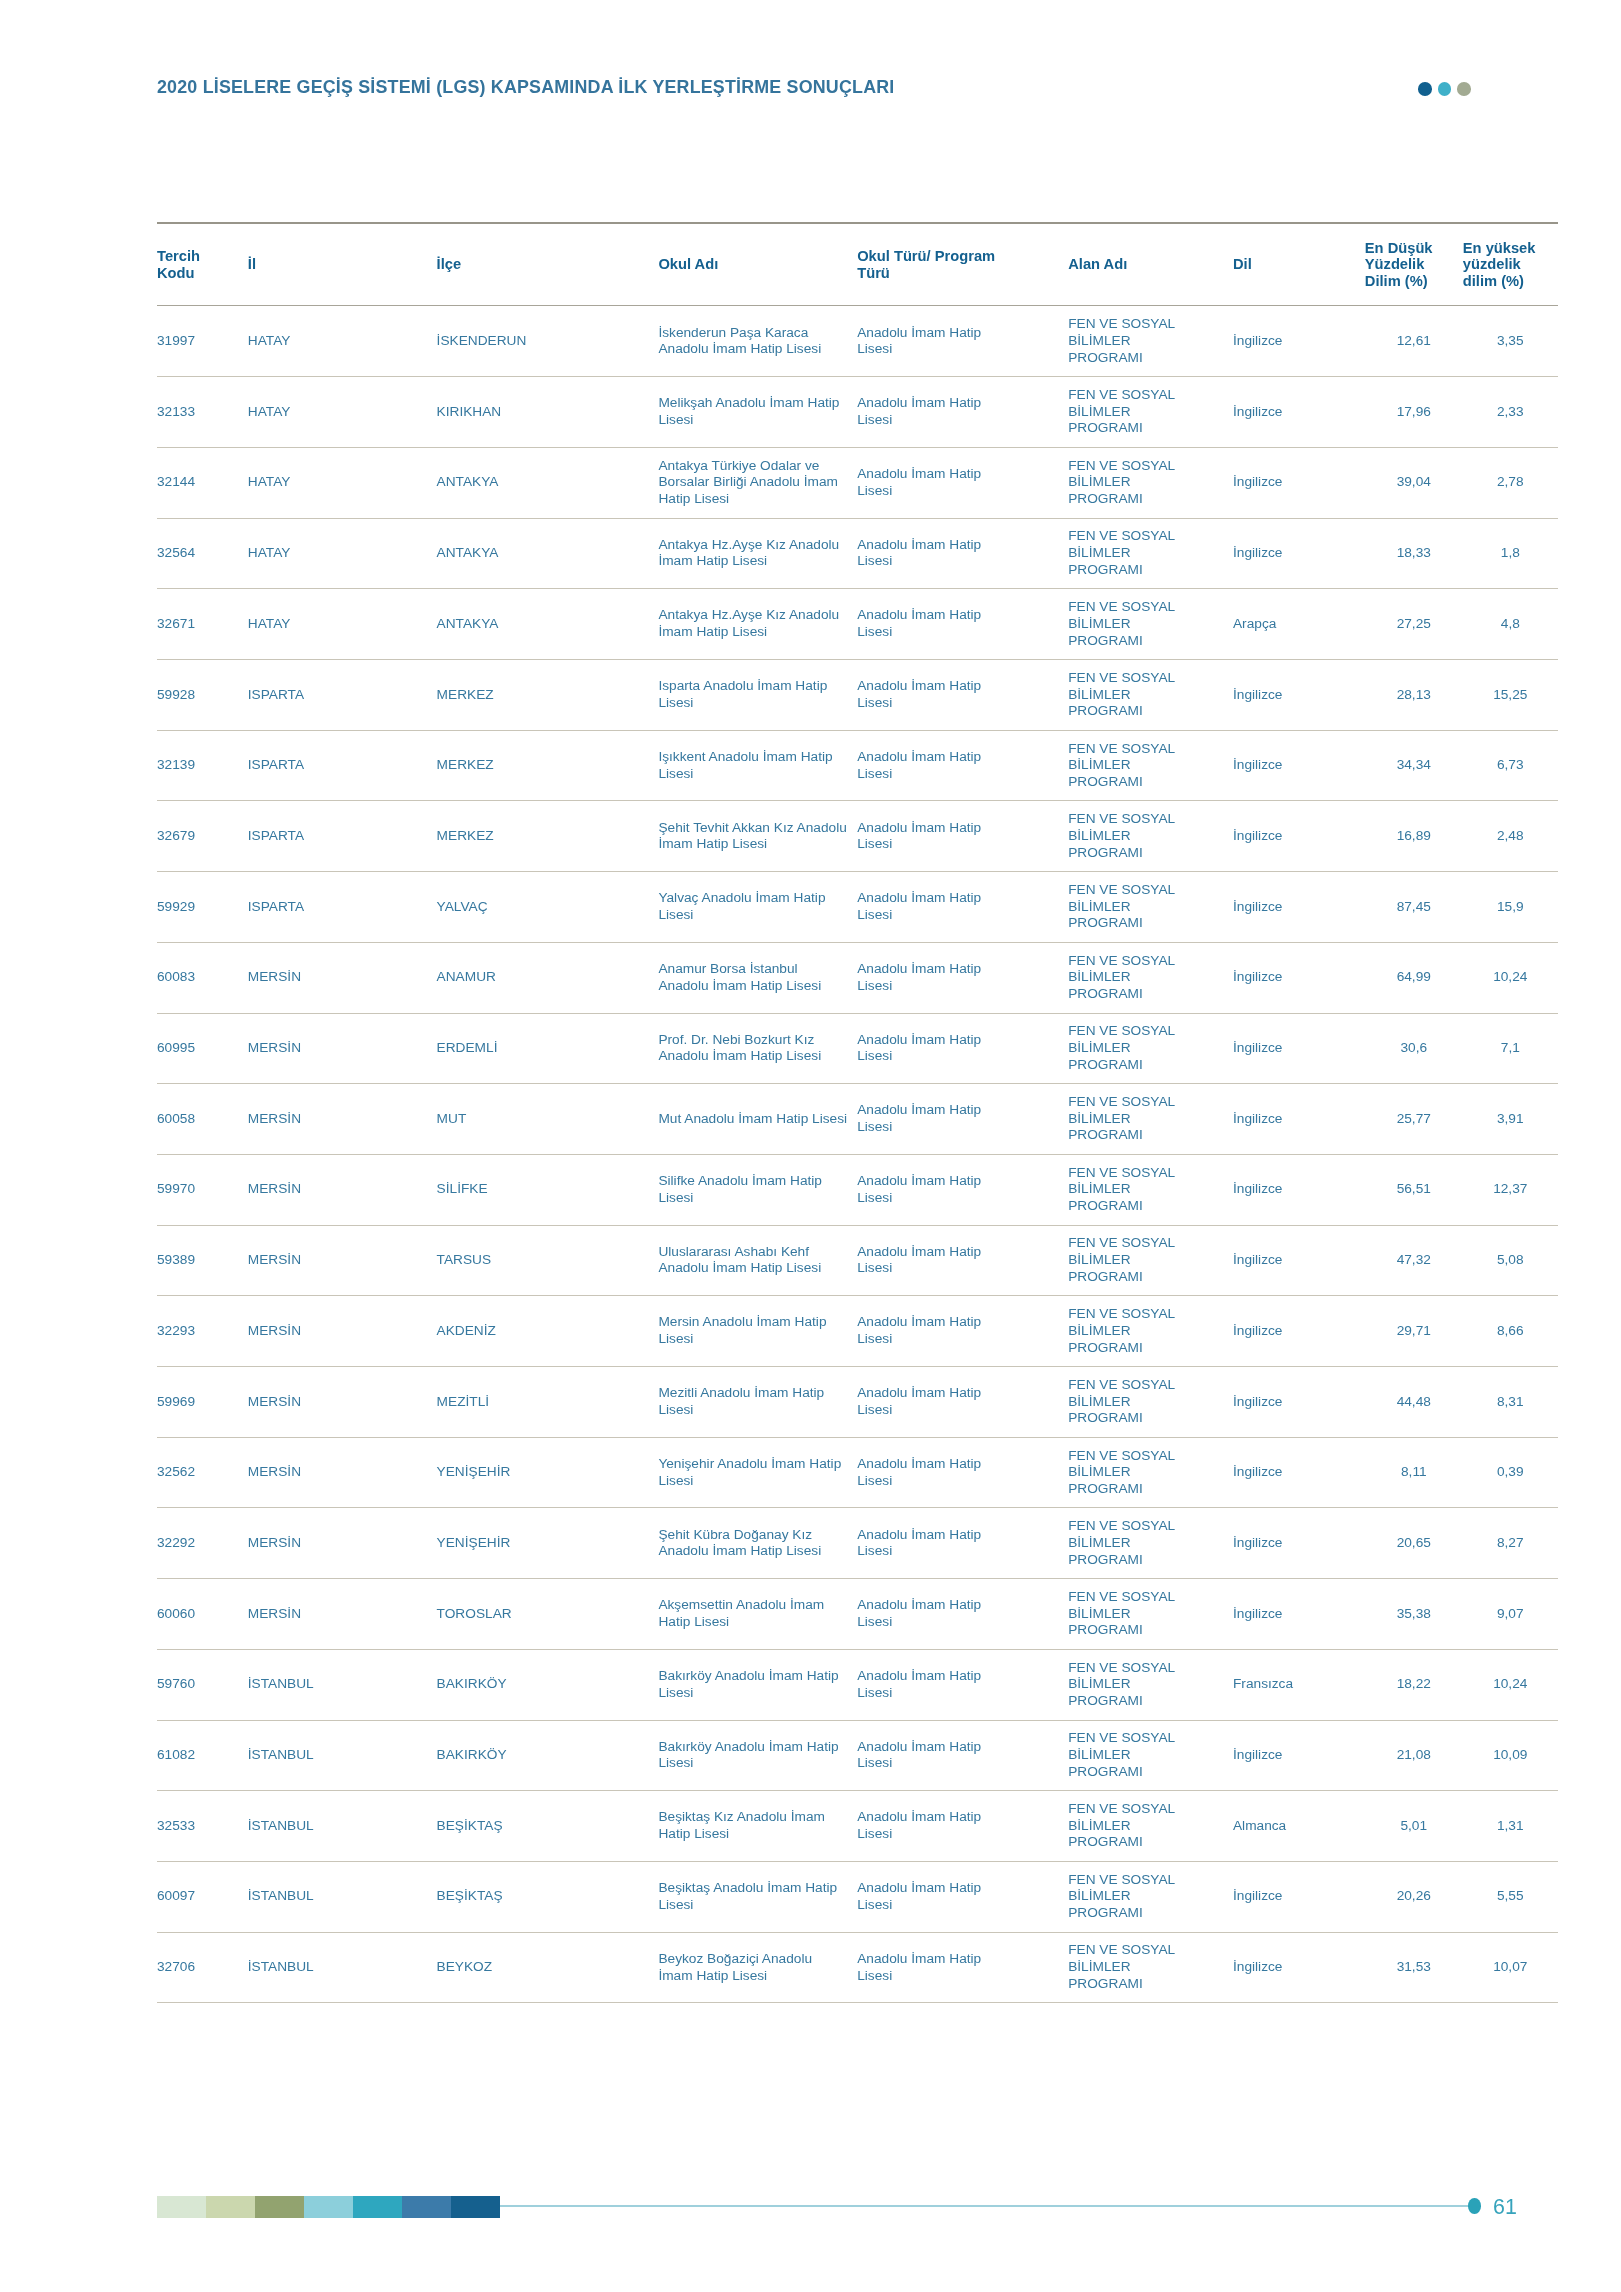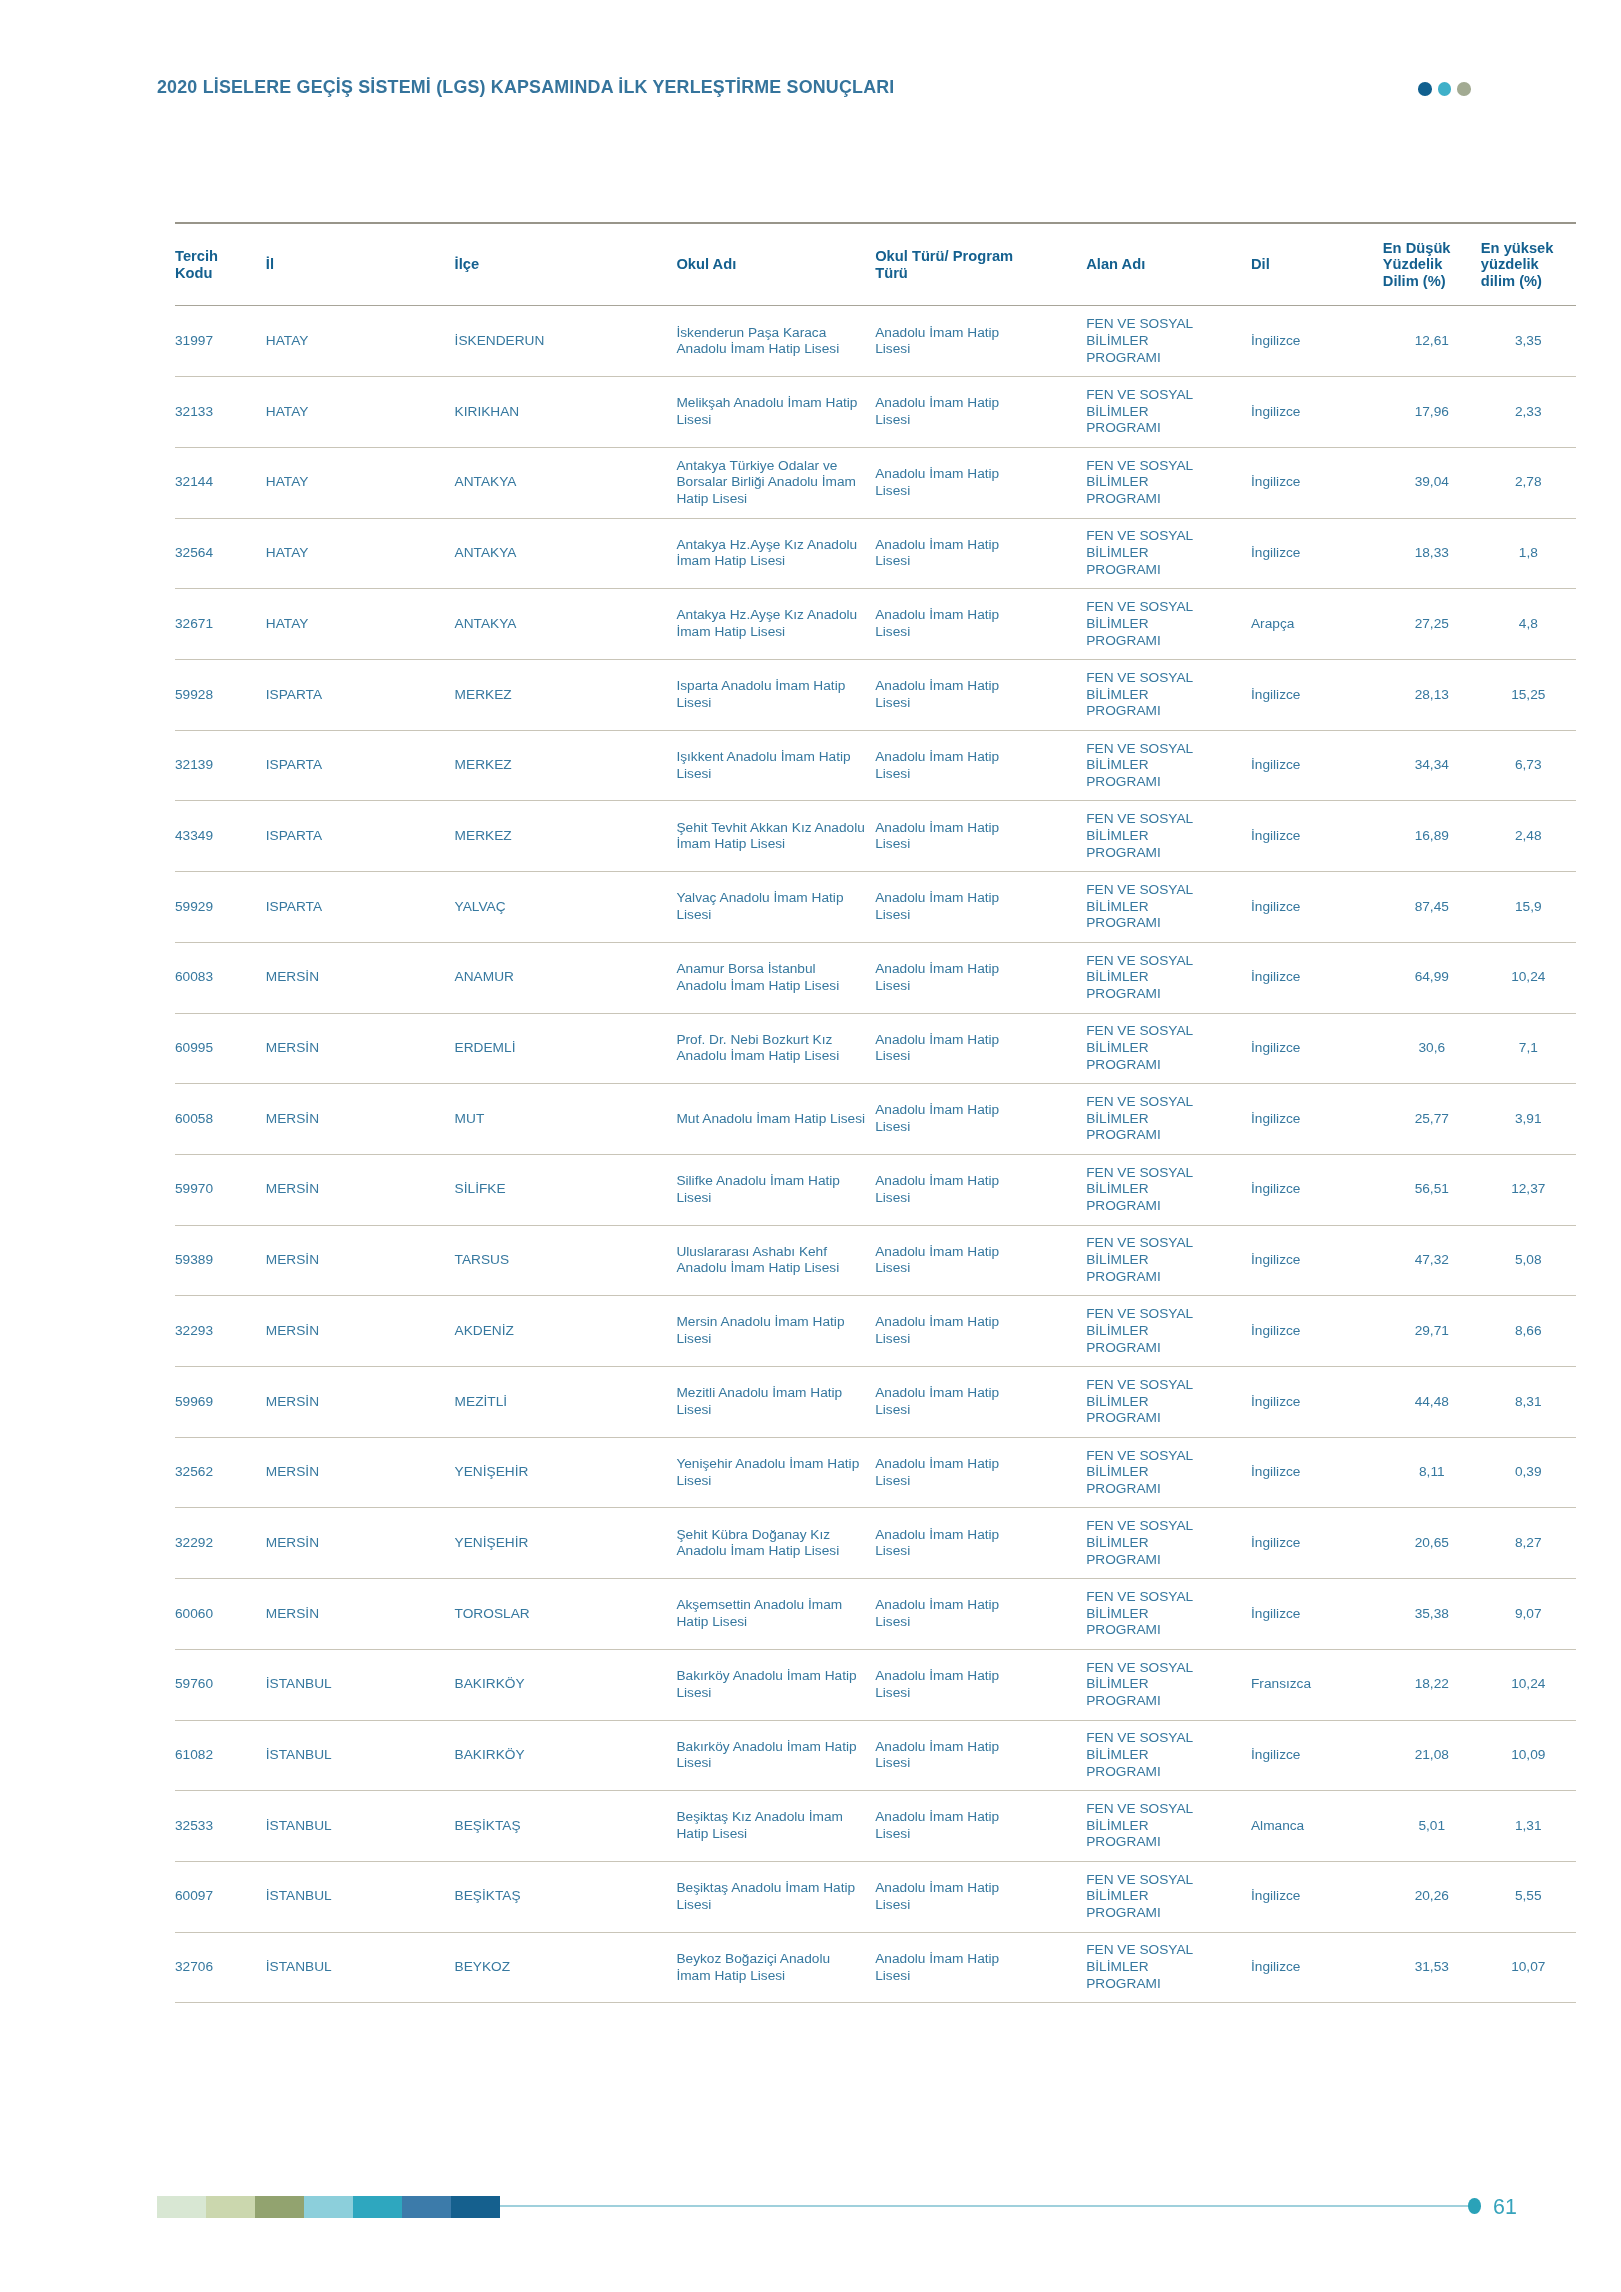--- a/index.html
+++ b/index.html
@@ -20,21 +20,21 @@
     transform: scaleX(0.96); transform-origin: left center;
   }
   .header-dots {
     position: absolute; left: 1418px; top: 82px;
     display: flex; gap: 5.9px;
   }
   .header-dots span { width: 13.7px; height: 13.7px; border-radius: 50%; display: block; }
 
   
   .results-table {
-    position: absolute; left: 175px; top: 222px;
+    position: absolute; left: 157px; top: 222px;
     width: 1306px;
     border-collapse: collapse; table-layout: fixed;
   }
   .results-table thead tr {
     border-top: 2px solid #98958a;
     border-bottom: 1px solid #a8a599;
   }
   .results-table th {
     font-size: 14.7px; font-weight: 700; color: #14608f;
     line-height: 16.7px; text-align: left;
@@ -168,21 +168,21 @@
         <td class="col-1">ISPARTA</td>
         <td class="col-2">MERKEZ</td>
         <td class="col-3">Işıkkent Anadolu İmam Hatip Lisesi</td>
         <td class="col-4">Anadolu İmam Hatip Lisesi</td>
         <td class="col-5">FEN VE SOSYAL BİLİMLER PROGRAMI</td>
         <td class="col-6">İngilizce</td>
         <td class="col-7 al-right">34,34</td>
         <td class="col-8 al-right">6,73</td>
       </tr>
       <tr>
-        <td class="col-0">43349</td>
+        <td class="col-0">32679</td>
         <td class="col-1">ISPARTA</td>
         <td class="col-2">MERKEZ</td>
         <td class="col-3">Şehit Tevhit Akkan Kız Anadolu İmam Hatip Lisesi</td>
         <td class="col-4">Anadolu İmam Hatip Lisesi</td>
         <td class="col-5">FEN VE SOSYAL BİLİMLER PROGRAMI</td>
         <td class="col-6">İngilizce</td>
         <td class="col-7 al-right">16,89</td>
         <td class="col-8 al-right">2,48</td>
       </tr>
       <tr>

